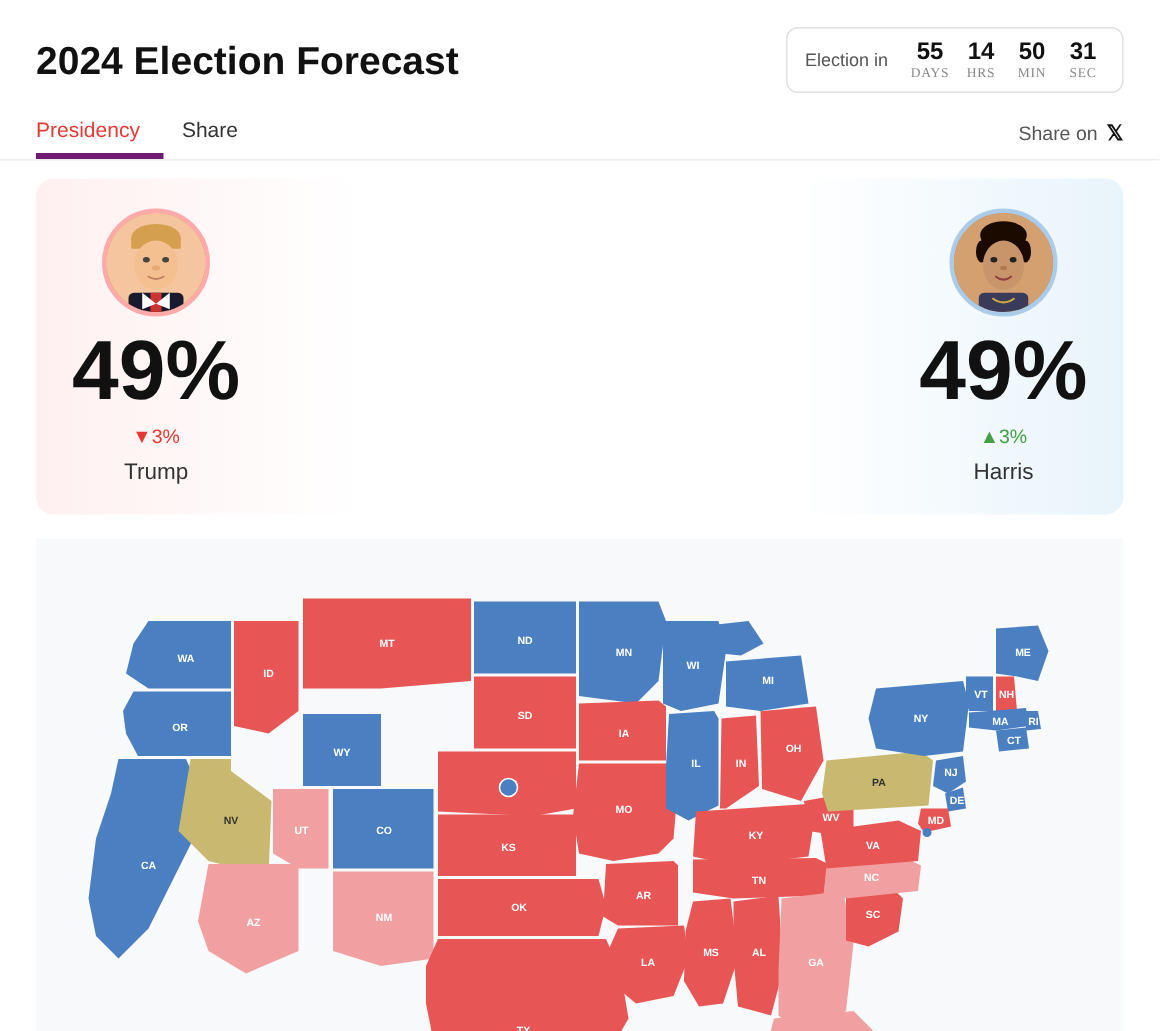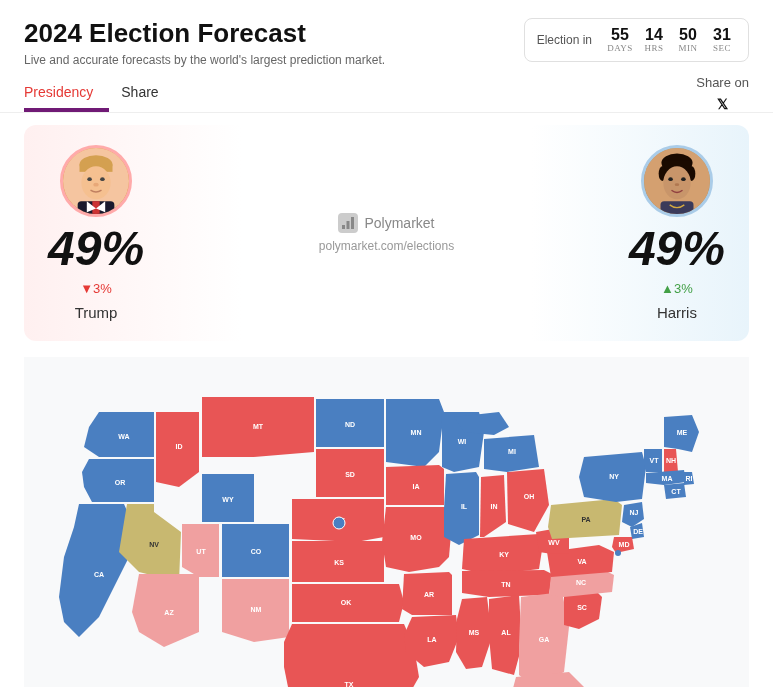--- a/index.html
+++ b/index.html
@@ -5,21 +5,21 @@
     * { box-sizing: border-box; margin: 0; padding: 0; }
     body {
       font-family: -apple-system, BlinkMacSystemFont, 'Segoe UI', sans-serif;
       background: #fff;
       width: 773px;
       min-height: 687px;
       overflow-x: hidden;
     }
     .header {
       display: flex;
-      align-items: flex-start;
+      align-items: center;
       justify-content: space-between;
       padding: 18px 24px 8px 24px;
     }
     .header-left h1 {
       font-size: 26px;
       font-weight: 700;
       color: #111;
     }
     .header-left p {
       font-size: 12px;
@@ -85,21 +85,20 @@
       border-bottom: 4px solid #701a75;
       font-weight: 500;
     }
     .share-btn {
       display: flex;
       align-items: center;
       gap: 6px;
       font-size: 13px;
       color: #555;
       cursor: pointer;
-      flex-direction: column;
     }
     .x-icon {
       font-weight: 700;
       font-size: 14px;
       color: #111;
     }
     .candidates-card {
       margin: 0 24px 16px 24px;
       background: linear-gradient(to right, #fff0f0 0%, #fff 30%, #fff 70%, #e8f4fb 100%);
       border-radius: 12px;
@@ -126,25 +125,24 @@
     }
     .trump-avatar {
       background: radial-gradient(circle at 50% 40%, #f4c28a 30%, #e8a060 70%, #c87840 100%);
       border: 3px solid #ffaaaa;
     }
     .harris-avatar {
       background: radial-gradient(circle at 50% 40%, #c8a882 30%, #b89060 70%, #9a7040 100%);
       border: 3px solid #aacce8;
     }
     .candidate-pct {
-      font-size: 48px;
+      font-size: 56px;
       font-weight: 800;
       color: #111;
       line-height: 1;
-      font-style: italic;
     }
     .candidate-change {
       font-size: 13px;
       font-weight: 500;
     }
     .candidate-change.down { color: #e53935; }
     .candidate-change.up { color: #43a047; }
     .candidate-name {
       font-size: 15px;
       color: #333;
@@ -205,21 +203,20 @@
       font-weight: 600;
       pointer-events: none;
     }
   </style>
 </head>
 <body>
 
 <div class="header">
   <div class="header-left">
     <h1>2024 Election Forecast</h1>
-    <p>Live and accurate forecasts by the world's largest prediction market.</p>
   </div>
   <div class="countdown">
     <span class="countdown-label">Election in</span>
     <div class="countdown-unit">
       <span class="countdown-num">55</span>
       <span class="countdown-sub">DAYS</span>
     </div>
     <div class="countdown-unit">
       <span class="countdown-num">14</span>
       <span class="countdown-sub">HRS</span>
@@ -270,33 +267,20 @@
 
         <polygon points="26,58 36,66 26,70" fill="#fff"></polygon>
         <polygon points="46,58 36,66 46,70" fill="#fff"></polygon>
       </svg>
     </div>
     <span class="candidate-pct">49%</span>
     <span class="candidate-change down">▼3%</span>
     <span class="candidate-name">Trump</span>
   </div>
 
-  <div class="polymarket-center">
-    <div class="polymarket-logo">
-      <div class="poly-icon">
-        <svg width="16" height="16" viewBox="0 0 16 16" fill="none">
-          <rect x="2" y="10" width="3" height="4" fill="#888"></rect>
-          <rect x="6.5" y="6" width="3" height="8" fill="#888"></rect>
-          <rect x="11" y="2" width="3" height="12" fill="#888"></rect>
-        </svg>
-      </div>
-      <span>Polymarket</span>
-    </div>
-    <span class="polymarket-url">polymarket.com/elections</span>
-  </div>
 
   <div class="candidate">
     <div class="candidate-avatar harris-avatar">
       <svg width="72" height="72" viewBox="0 0 72 72" xmlns="http://www.w3.org/2000/svg">
         <circle cx="36" cy="36" r="36" fill="#d4a070"></circle>
 
         <ellipse cx="36" cy="16" rx="17" ry="10" fill="#1a0a00"></ellipse>
         <rect x="20" y="14" width="32" height="14" fill="#1a0a00"></rect>
         <ellipse cx="20" cy="28" rx="4" ry="8" fill="#1a0a00"></ellipse>
         <ellipse cx="52" cy="28" rx="4" ry="8" fill="#1a0a00"></ellipse>

